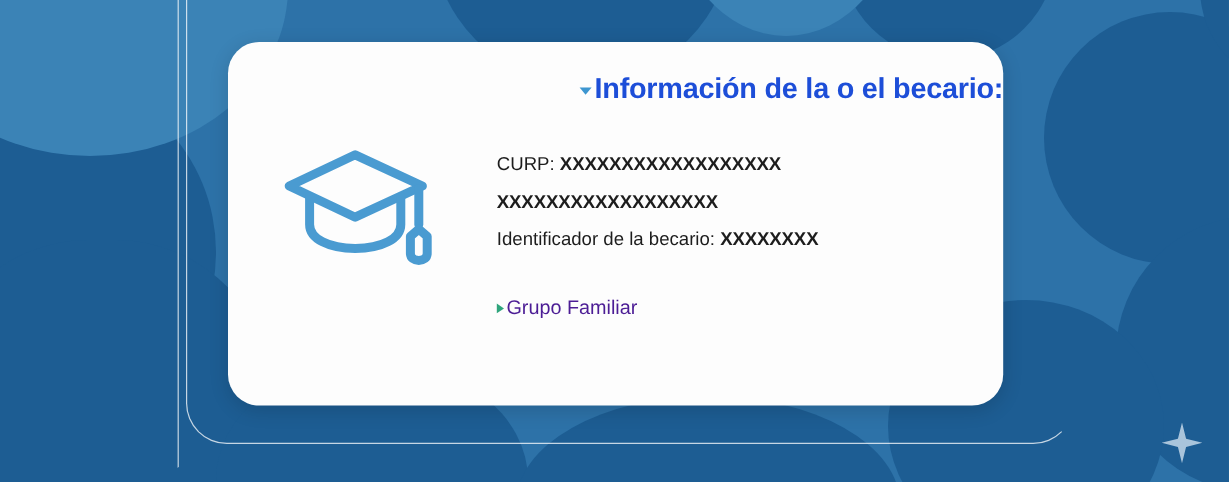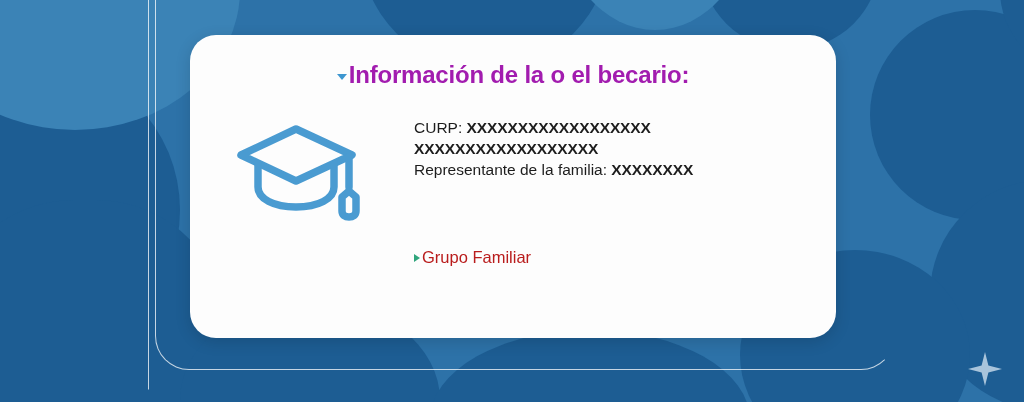--- a/index.html
+++ b/index.html
@@ -52,22 +52,22 @@
     border-radius: 26px;
     box-shadow: 0 4px 16px rgba(0,0,0,0.14);
     overflow: hidden;
   }
 
   .card-title {
     position: absolute;
     left: 0;
     right: 0;
     top: 26px;
-    text-align: center;
-    color: #a21caf;
+    text-align: right;
+    color: #1d4ed8;
     font-size: 24px;
     font-weight: bold;
     letter-spacing: -0.2px;
     white-space: nowrap;
   }
   .caret-down {
     display: inline-block;
     width: 0; height: 0;
     border-left: 5px solid transparent;
     border-right: 5px solid transparent;
@@ -86,32 +86,32 @@
 
   .info-block {
     position: absolute;
     left: 224px;
     top: 82px;
     width: 400px;
     color: #1d1d1d;
     font-size: 15.5px;
     line-height: 21px;
   }
-  .info-line { white-space: nowrap; }
+  .info-line { white-space: nowrap; margin-top: 10px; }
   .info-label { font-weight: normal; }
   .info-value { font-weight: bold; letter-spacing: -0.1px; }
 
   .links-block {
     position: absolute;
     left: 224px;
     top: 213px;
     width: 400px;
   }
   .link-row {
-    color: #b91c1c;
+    color: #4c1d95;
     font-size: 16.5px;
     margin-bottom: 27px;
     white-space: nowrap;
     cursor: pointer;
   }
   .caret-right {
     display: inline-block;
     width: 0; height: 0;
     border-top: 4.5px solid transparent;
     border-bottom: 4.5px solid transparent;
@@ -162,21 +162,21 @@
     </div>
 
     <div class="info-block">
       <div class="info-line">
         <span class="info-label">CURP: </span><span class="info-value">XXXXXXXXXXXXXXXXXX</span>
       </div>
       <div class="info-line">
         <span class="info-value">XXXXXXXXXXXXXXXXXX</span>
       </div>
       <div class="info-line">
-        <span class="info-label">Representante de la familia: </span><span class="info-value">XXXXXXXX</span>
+        <span class="info-label">Identificador de la becario: </span><span class="info-value">XXXXXXXX</span>
       </div>
     </div>
 
     <div class="links-block">
       <div class="link-row">
         <span class="caret-right"></span><span>Grupo Familiar</span>
       </div>
     </div>
 
   </div>

